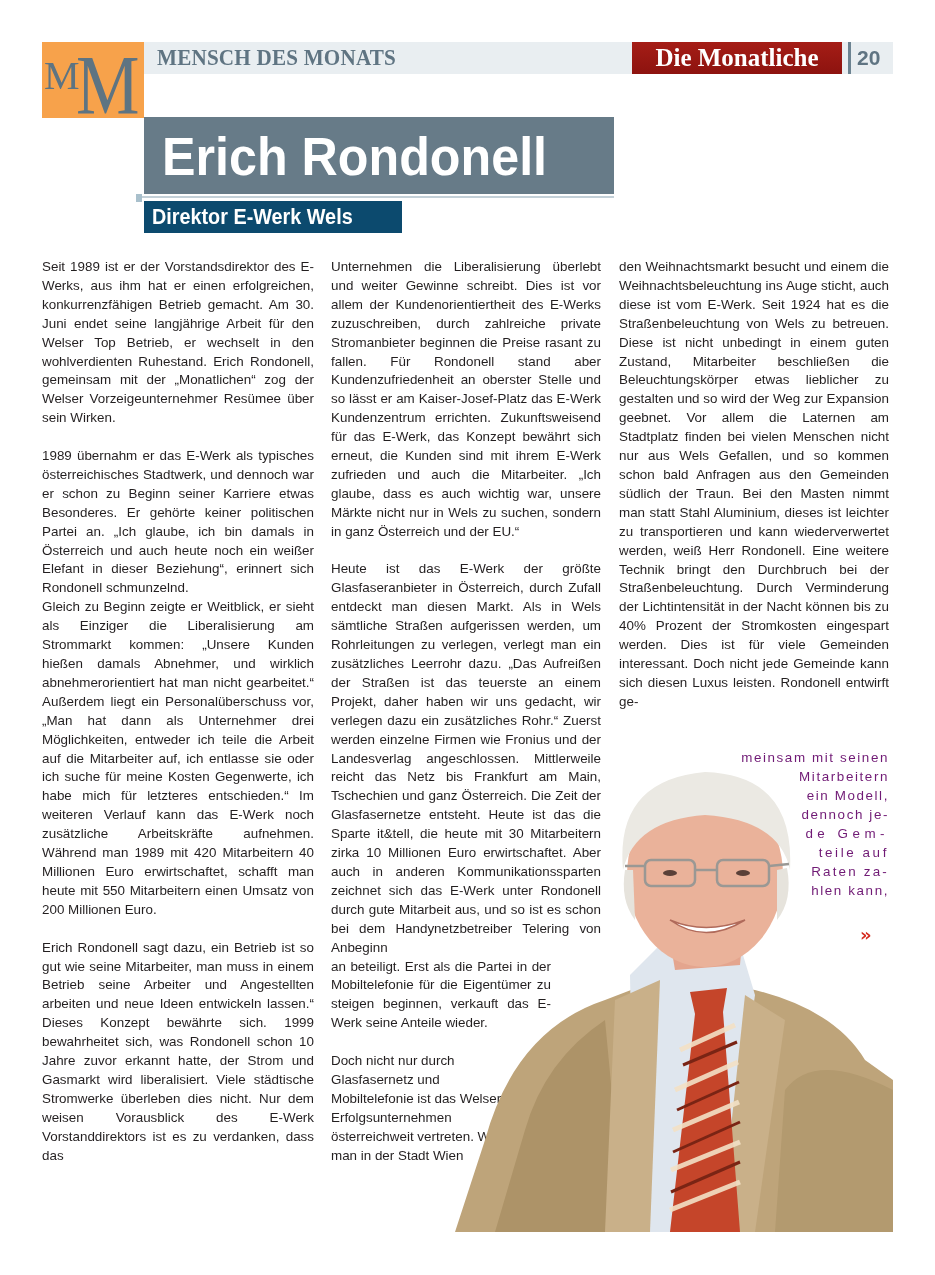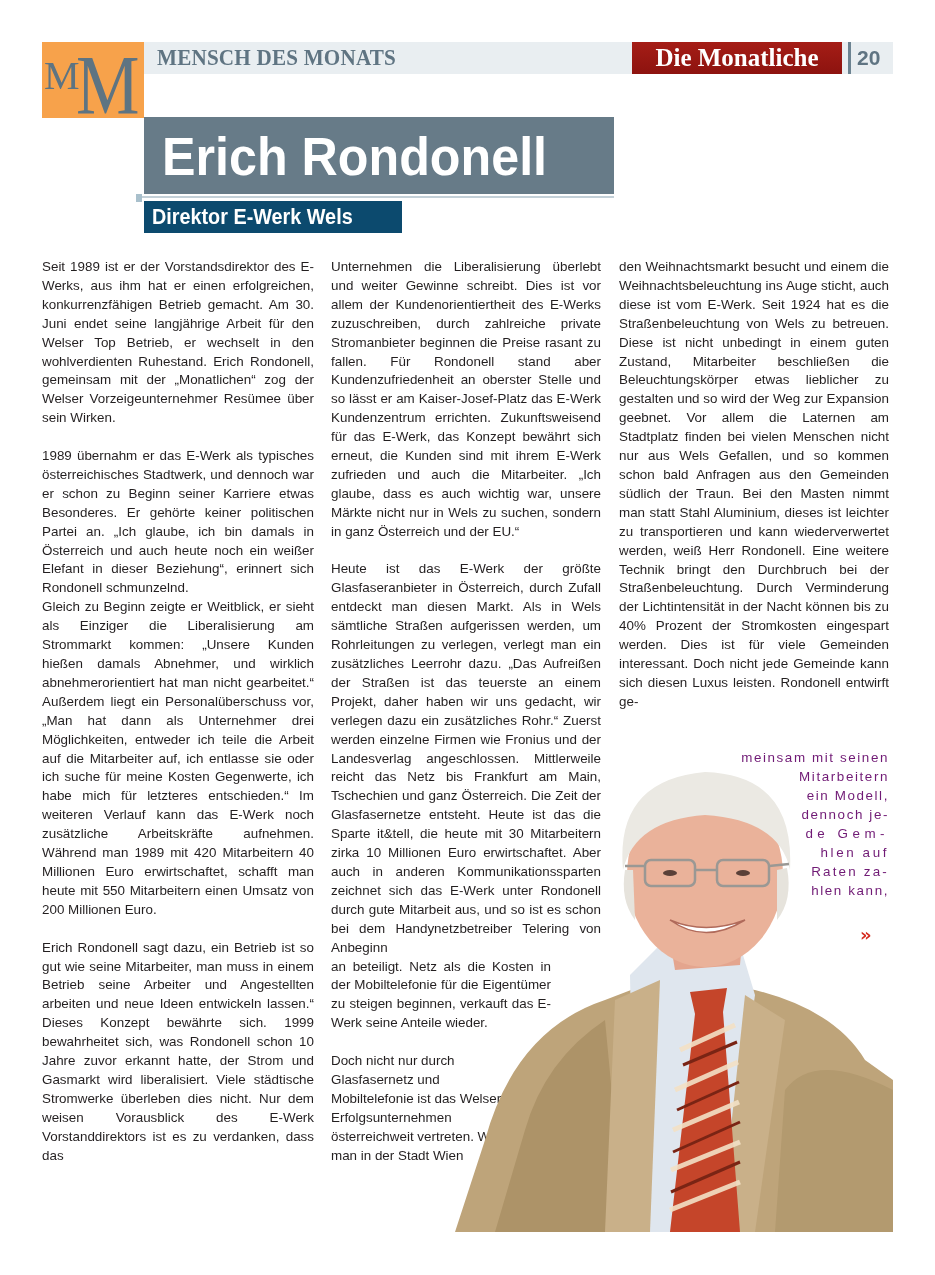--- a/index.html
+++ b/index.html
@@ -87,33 +87,33 @@
 <div class="col col1">
   <p>Seit 1989 ist er der Vorstandsdirektor des E-Werks, aus ihm hat er einen erfolgreichen, konkurrenzfähigen Betrieb gemacht. Am 30. Juni endet seine langjährige Arbeit für den Welser Top Betrieb, er wechselt in den wohlverdienten Ruhestand. Erich Rondonell, gemeinsam mit der „Monatlichen“ zog der Welser Vorzeigeunternehmer Resümee über sein Wirken.</p>
   <p class="gap">1989 übernahm er das E-Werk als typisches österreichisches Stadtwerk, und dennoch war er schon zu Beginn seiner Karriere etwas Besonderes. Er gehörte keiner politischen Partei an. „Ich glaube, ich bin damals in Österreich und auch heute noch ein weißer Elefant in dieser Beziehung“, erinnert sich Rondonell schmunzelnd.</p>
   <p>Gleich zu Beginn zeigte er Weitblick, er sieht als Einziger die Liberalisierung am Strommarkt kommen: „Unsere Kunden hießen damals Abnehmer, und wirklich abnehmerorientiert hat man nicht gearbeitet.“ Außerdem liegt ein Personalüberschuss vor, „Man hat dann als Unternehmer drei Möglichkeiten, entweder ich teile die Arbeit auf die Mitarbeiter auf, ich entlasse sie oder ich suche für meine Kosten Gegenwerte, ich habe mich für letzteres entschieden.“ Im weiteren Verlauf kann das E-Werk noch zusätzliche Arbeitskräfte aufnehmen. Während man 1989 mit 420 Mitarbeitern 40 Millionen Euro erwirtschaftet, schafft man heute mit 550 Mitarbeitern einen Umsatz von 200 Millionen Euro.</p>
   <p class="gap">Erich Rondonell sagt dazu, ein Betrieb ist so gut wie seine Mitarbeiter, man muss in einem Betrieb seine Arbeiter und Angestellten arbeiten und neue Ideen entwickeln lassen.“ Dieses Konzept bewährte sich. 1999 bewahrheitet sich, was Rondonell schon 10 Jahre zuvor erkannt hatte, der Strom und Gasmarkt wird liberalisiert. Viele städtische Stromwerke überleben dies nicht. Nur dem weisen Vorausblick des E-Werk Vorstanddirektors ist es zu verdanken, dass das</p>
 </div>
 
 <div class="col col2">
   <p>Unternehmen die Liberalisierung überlebt und weiter Gewinne schreibt. Dies ist vor allem der Kundenorientiertheit des E-Werks zuzuschreiben, durch zahlreiche private Stromanbieter beginnen die Preise rasant zu fallen. Für Rondonell stand aber Kundenzufriedenheit an oberster Stelle und so lässt er am Kaiser-Josef-Platz das E-Werk Kundenzentrum errichten. Zukunftsweisend für das E-Werk, das Konzept bewährt sich erneut, die Kunden sind mit ihrem E-Werk zufrieden und auch die Mitarbeiter. „Ich glaube, dass es auch wichtig war, unsere Märkte nicht nur in Wels zu suchen, sondern in ganz Österreich und der EU.“</p>
   <p class="gap">Heute ist das E-Werk der größte Glasfaseranbieter in Österreich, durch Zufall entdeckt man diesen Markt. Als in Wels sämtliche Straßen aufgerissen werden, um Rohrleitungen zu verlegen, verlegt man ein zusätzliches Leerrohr dazu. „Das Aufreißen der Straßen ist das teuerste an einem Projekt, daher haben wir uns gedacht, wir verlegen dazu ein zusätzliches Rohr.“ Zuerst werden einzelne Firmen wie Fronius und der Landesverlag angeschlossen. Mittlerweile reicht das Netz bis Frankfurt am Main, Tschechien und ganz Österreich. Die Zeit der Glasfasernetze entsteht. Heute ist das die Sparte it&amp;tell, die heute mit 30 Mitarbeitern zirka 10 Millionen Euro erwirtschaftet.  Aber auch in anderen Kommunikationssparten zeichnet sich das E-Werk unter Rondonell durch gute Mitarbeit aus, und so ist es schon bei dem Handynetzbetreiber Telering von Anbeginn</p>
-  <p class="col2-short">an beteiligt. Netz als die Kosten in der Mobiltelefonie für die Eigentümer zu steigen beginnen, verkauft das E-Werk seine Anteile wieder.</p>
+  <p class="col2-short">an beteiligt. Erst als die Partei in der Mobiltelefonie für die Eigentümer zu steigen beginnen, verkauft das E-Werk seine Anteile wieder.</p>
   <p class="gap col2-narrow">Doch nicht nur durch Glasfasernetz und Mobiltelefonie ist das Welser Erfolgsunternehmen österreichweit vertreten. Wenn man in der Stadt Wien</p>
 </div>
 
 <div class="col col3">
   <p>den Weihnachtsmarkt besucht und einem die Weihnachtsbeleuchtung ins Auge sticht, auch diese ist vom E-Werk. Seit 1924 hat es die Straßenbeleuchtung von Wels zu betreuen. Diese ist nicht unbedingt in einem guten Zustand, Mitarbeiter beschließen die Beleuchtungskörper etwas lieblicher zu gestalten und so wird der Weg zur Expansion geebnet. Vor allem die Laternen am Stadtplatz finden bei vielen Menschen nicht nur aus Wels Gefallen, und so kommen schon bald Anfragen aus den Gemeinden südlich der Traun. Bei den Masten nimmt man statt Stahl Aluminium, dieses ist leichter zu transportieren und kann wiederverwertet werden, weiß Herr Rondonell. Eine weitere Technik bringt den Durchbruch bei der Straßenbeleuchtung. Durch Verminderung der Lichtintensität in der Nacht können bis zu 40% Prozent der Stromkosten eingespart werden. Dies ist für viele Gemeinden interessant. Doch nicht jede Gemeinde kann sich diesen Luxus leisten. Rondonell entwirft ge-</p>
 </div>
 <div class="col3-wrap" style="left:720px; top:749px; width:169px;">meinsam mit seinen</div>
 <div class="col3-wrap" style="left:760px; top:768px; width:129px;">Mitarbeitern</div>
 <div class="col3-wrap" style="left:760px; top:787px; width:129px;">ein Modell,</div>
 <div class="col3-wrap" style="left:780px; top:806px; width:109px;">dennoch je-</div>
 <div class="col3-wrap" style="left:790px; top:825px; width:99px; letter-spacing:4.5px;">de Gem-</div>
-<div class="col3-wrap" style="left:790px; top:844px; width:99px; letter-spacing:2.6px;">hlen auf</div>
+<div class="col3-wrap" style="left:790px; top:844px; width:99px; letter-spacing:2.6px;">teile auf</div>
 <div class="col3-wrap" style="left:790px; top:863px; width:99px; letter-spacing:2.2px;">Raten za-</div>
 <div class="col3-wrap" style="left:790px; top:882px; width:99px;">hlen kann,</div>
 <div class="more-arrow">»</div>
 
 <svg class="portrait" viewBox="0 0 438 472" xmlns="http://www.w3.org/2000/svg">
 
   <path d="M0,472 L30,380 Q60,270 150,240 L215,215 L300,230 Q380,250 410,300 L438,320 L438,472 Z" fill="#bea47a"></path>
   <path d="M40,472 L70,370 Q90,300 150,260 L170,472 Z" fill="#ad9368"></path>
   <path d="M320,472 L330,330 Q360,290 438,330 L438,472 Z" fill="#b39a6f"></path>
 

